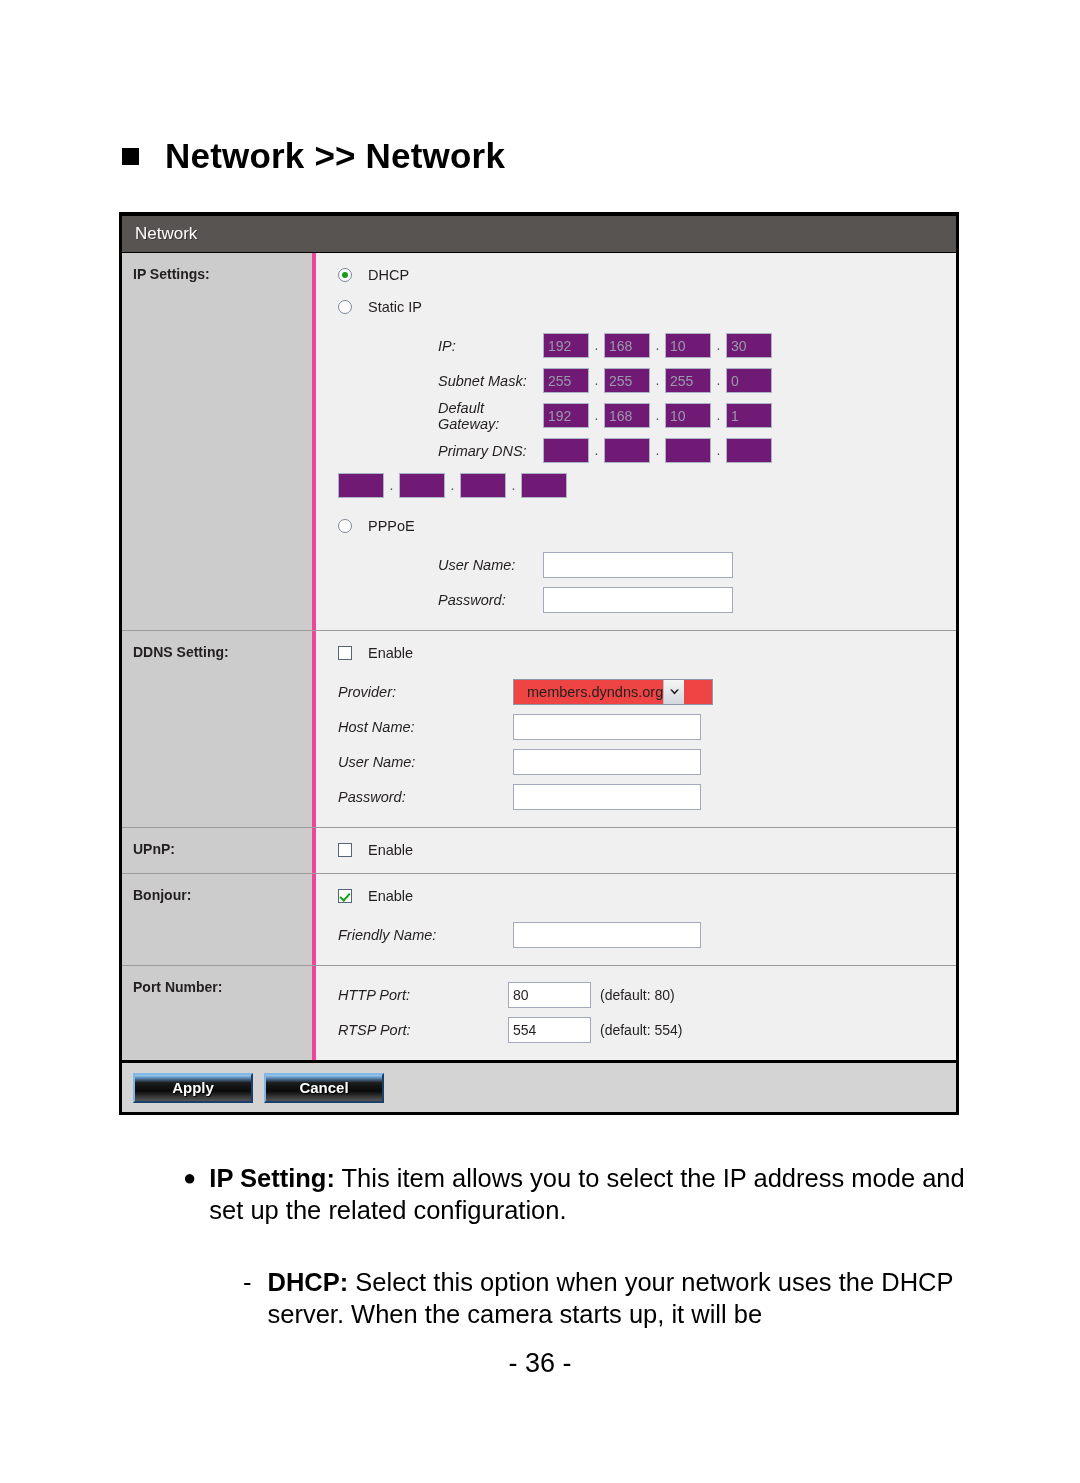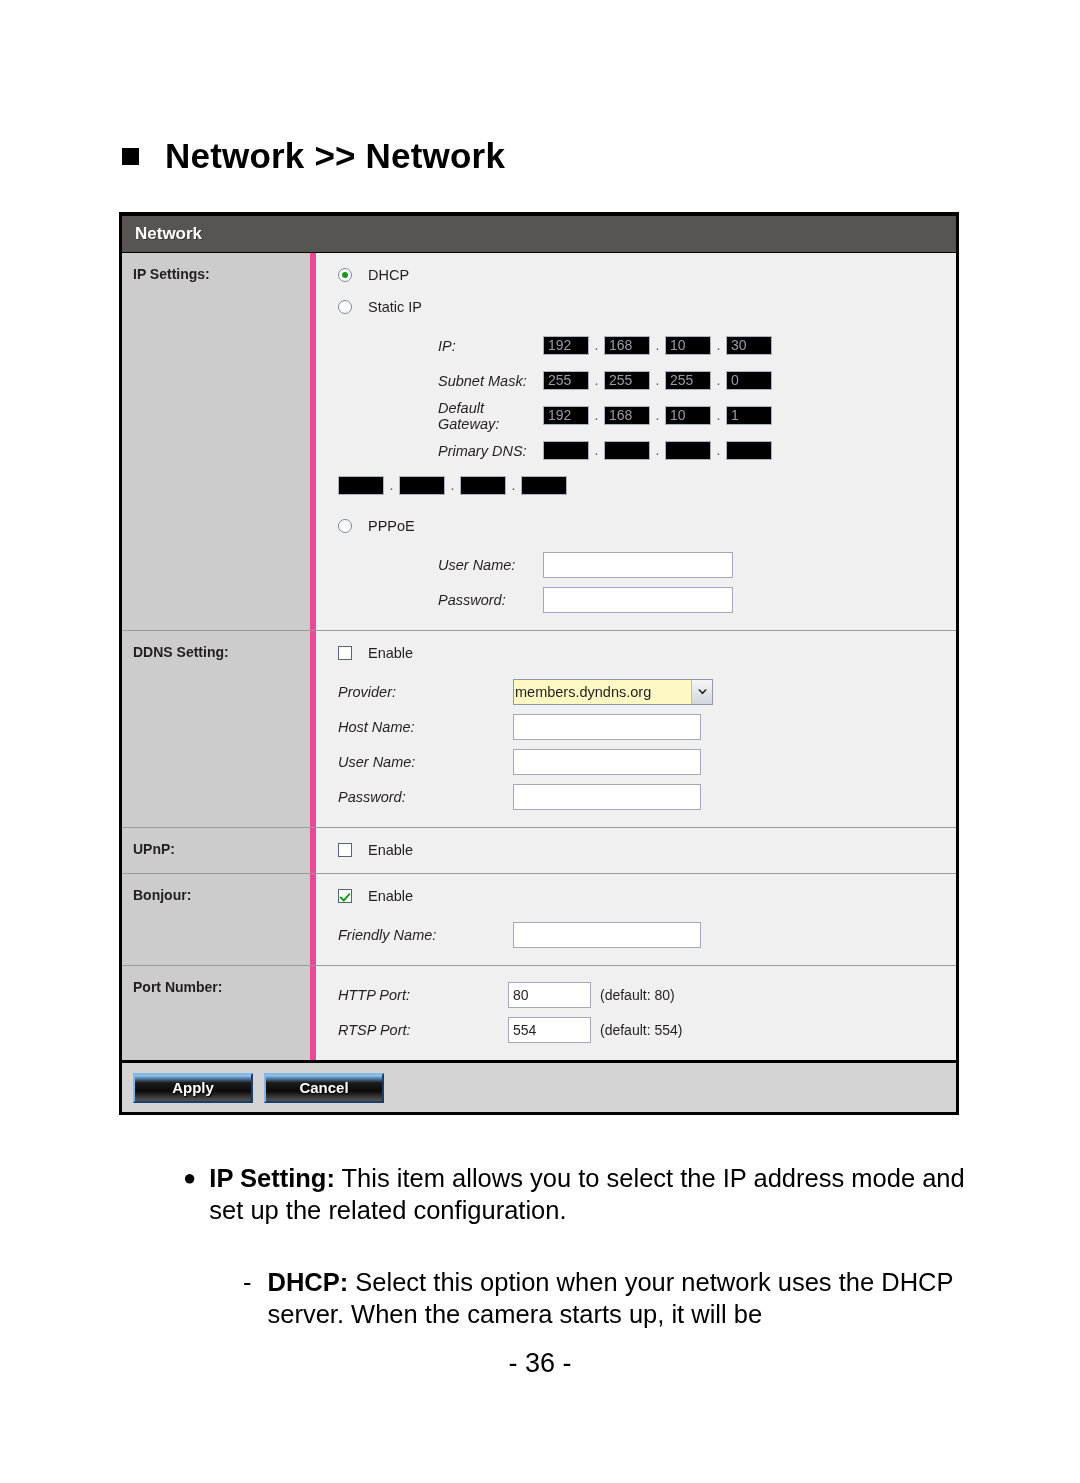--- a/index.html
+++ b/index.html
@@ -67,41 +67,41 @@
     height: 37px;
     display: flex;
     align-items: center;
     padding-left: 13px;
     border-top: 1px solid #000;
     box-sizing: border-box;
   }
   .section-bar .title {
     color: #ffffff;
     font-size: 17px;
-    font-weight: bold;
+    font-weight: normal;
     text-shadow: 1px 1px 0 #3a3634;
   }
 
   .form-body {
     background: #f0f0f0;
     border-top: 1px solid #000;
   }
 
   .row {
     display: flex;
     align-items: stretch;
     border-bottom: 1px solid #9a9a9a;
   }
   .row:last-child { border-bottom: none; }
 
   .row-label {
     width: 194px;
     min-width: 194px;
     background: #cccccc;
-    border-right: 6px solid #ec4899;
+    border-right: 4px solid #ec4899;
     padding: 13px 0 13px 11px;
     box-sizing: border-box;
     font-size: 14px;
     font-weight: bold;
     color: #231f20;
   }
   .row-content {
     flex: 1;
     background: #f0f0f0;
     padding: 11px 0 13px 22px;
@@ -188,23 +188,23 @@
   }
 
   
   .ip-group {
     display: flex;
     align-items: center;
     gap: 0;
   }
   .octet {
     width: 46px;
-    height: 19px;
+    height: 25px;
     border: 1px solid #aab4c2;
-    background: #000000;
+    background: #701a75;
     box-sizing: border-box;
     font-size: 14px;
     color: #9a9aa8;
     font-family: "Liberation Sans", sans-serif;
     padding: 0 0 0 4px;
     line-height: 23px;
   }
   .dot {
     width: 15px;
     text-align: center;
@@ -227,26 +227,26 @@
   }
   .text-input.wide { width: 190px; }
   .text-input.port {
     width: 83px;
   }
 
   .select-box {
     width: 200px;
     height: 26px;
     border: 1px solid #8f97a8;
-    background: #fef9c3;
-    box-sizing: border-box;
-    display: flex;
-    align-items: center;
-    justify-content: space-between;
-    padding-left: 1px;
+    background: #ef4444;
+    box-sizing: border-box;
+    display: flex;
+    align-items: center;
+    justify-content: flex-start;
+    padding-left: 13px;
     font-size: 14.5px;
     color: #231f20;
   }
   .select-arrow {
     width: 20px;
     height: 24px;
     margin: 0 0 0 0;
     background: linear-gradient(to bottom, #f6f6f6, #d2d6dd);
     border-left: 1px solid #b8bdc8;
     display: flex;

